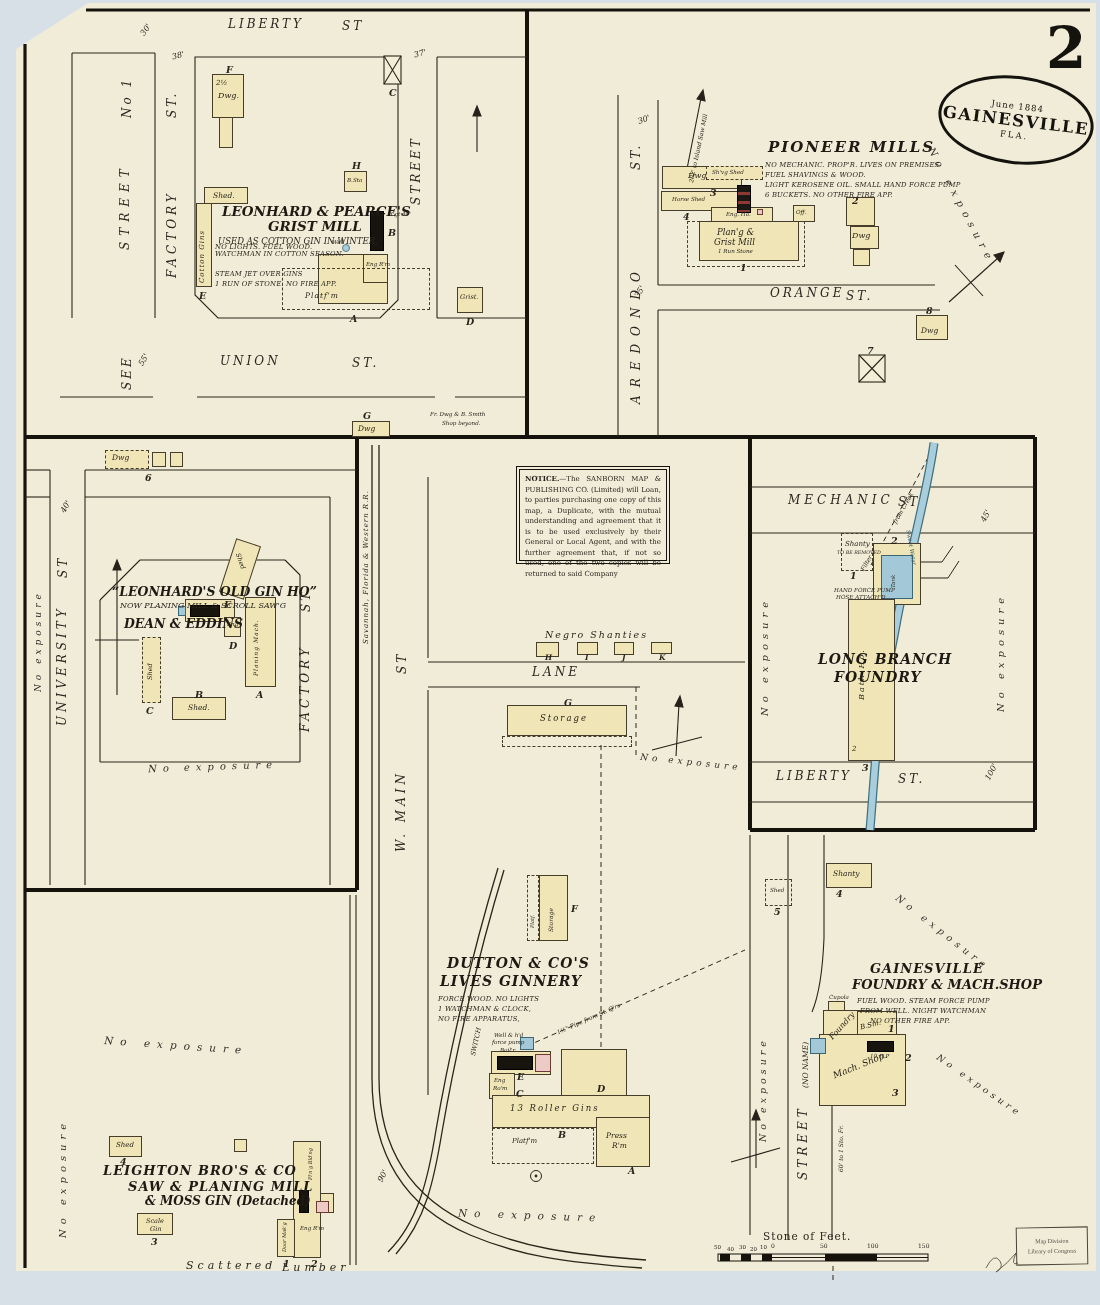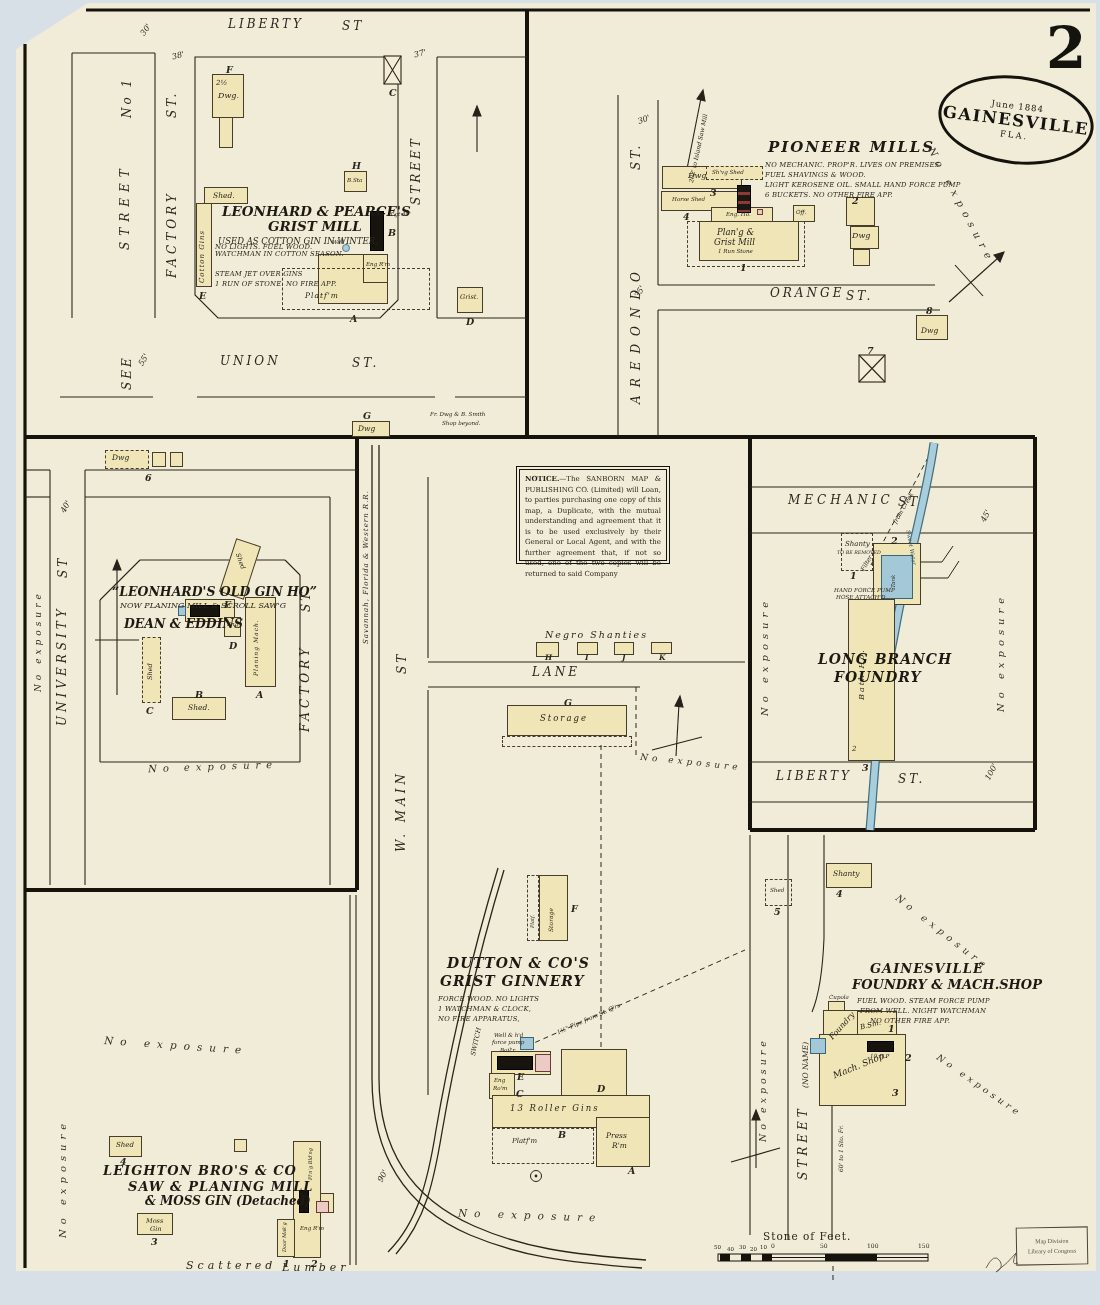--- a/index.html
+++ b/index.html
@@ -390,21 +390,21 @@
     <div class="lbl tiny" style="left:836px;top:595px">HOSE ATTACH'D</div>
     <div class="lbl" style="left:858px;top:560px;font-size:6px;transform:rotate(-60deg)">Filter</div>
     <div class="lbl" style="left:886px;top:505px;font-size:6px;transform:rotate(-60deg)">from Creek</div>
     <div class="lbl" style="left:893px;top:545px;font-size:5.5px;transform:rotate(80deg);color:#2f5361">Sweet Water</div>
     <div class="lbl num" style="left:850px;top:571px">1</div>
     <div class="lbl num" style="left:891px;top:536px">2</div>
     <div class="lbl" style="left:852px;top:746px;font-size:7px">2</div>
     <div class="lbl num" style="left:862px;top:763px">3</div>
 
     <div class="lbl title" style="left:447px;top:956px;font-size:14px;letter-spacing:1px">DUTTON &amp; CO'S</div>
-    <div class="lbl title" style="left:440px;top:974px;font-size:14px;letter-spacing:1px">GRIST GINNERY</div>
+    <div class="lbl title" style="left:440px;top:974px;font-size:14px;letter-spacing:1px">LIVES GINNERY</div>
     <div class="lbl note" style="left:438px;top:996px">FORCE WOOD. NO LIGHTS</div>
     <div class="lbl note" style="left:438px;top:1006px">1 WATCHMAN &amp; CLOCK,</div>
     <div class="lbl note" style="left:438px;top:1016px">NO FIRE APPARATUS,</div>
     <div class="lbl" style="left:510px;top:1104px;font-size:8.5px;letter-spacing:2px">13 Roller Gins</div>
     <div class="lbl" style="left:606px;top:1132px;font-size:7.5px">Press</div>
     <div class="lbl" style="left:612px;top:1142px;font-size:7.5px">R'm</div>
     <div class="lbl" style="left:512px;top:1138px;font-size:7px">Platf'm</div>
     <div class="lbl" style="left:540px;top:714px;font-size:8.5px;letter-spacing:2px">Storage</div>
     <div class="lbl v" style="left:548px;top:932px;font-size:6px">Storage</div>
     <div class="lbl v" style="left:530px;top:928px;font-size:5px">Platf.</div>
@@ -442,21 +442,21 @@
     <div class="lbl tiny" style="left:770px;top:888px">Shed</div>
     <div class="lbl num" style="left:888px;top:1024px">1</div>
     <div class="lbl num" style="left:905px;top:1053px">2</div>
     <div class="lbl num" style="left:892px;top:1088px">3</div>
     <div class="lbl num" style="left:836px;top:889px">4</div>
     <div class="lbl num" style="left:774px;top:907px">5</div>
 
     <div class="lbl title" style="left:103px;top:1164px;font-size:13px;letter-spacing:1px">LEIGHTON BRO'S &amp; CO</div>
     <div class="lbl title" style="left:128px;top:1180px;font-size:13px;letter-spacing:1px">SAW &amp; PLANING MILL</div>
     <div class="lbl title" style="left:145px;top:1195px;font-size:12px">&amp; MOSS GIN (Detached)</div>
-    <div class="lbl" style="left:146px;top:1218px;font-size:6.5px">Moss</div>
+    <div class="lbl" style="left:146px;top:1218px;font-size:6.5px">Scale</div>
     <div class="lbl" style="left:150px;top:1226px;font-size:6.5px">Gin</div>
     <div class="lbl" style="left:116px;top:1142px;font-size:7px">Shed</div>
     <div class="lbl v" style="left:308px;top:1180px;font-size:5px">Pl'n'g Bld'ng</div>
     <div class="lbl v" style="left:282px;top:1252px;font-size:5px">Door Mak'g</div>
     <div class="lbl tiny" style="left:300px;top:1226px">Eng R'm</div>
     <div class="lbl num" style="left:120px;top:1157px">4</div>
     <div class="lbl num" style="left:151px;top:1237px">3</div>
     <div class="lbl num" style="left:283px;top:1259px">1</div>
     <div class="lbl num" style="left:311px;top:1259px">2</div>
     <div class="lbl" style="left:186px;top:1260px;font-size:11px;letter-spacing:4px">Scattered</div>

